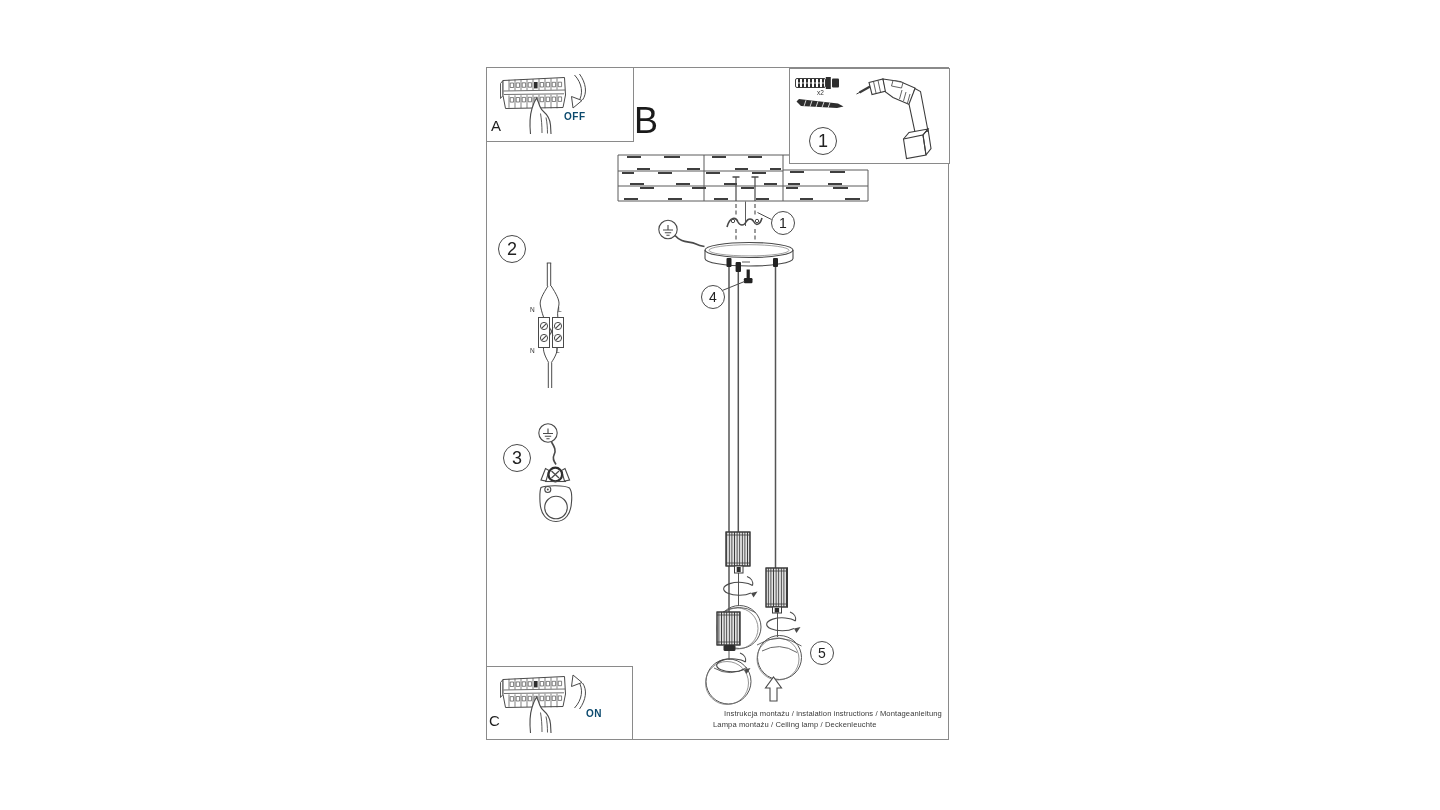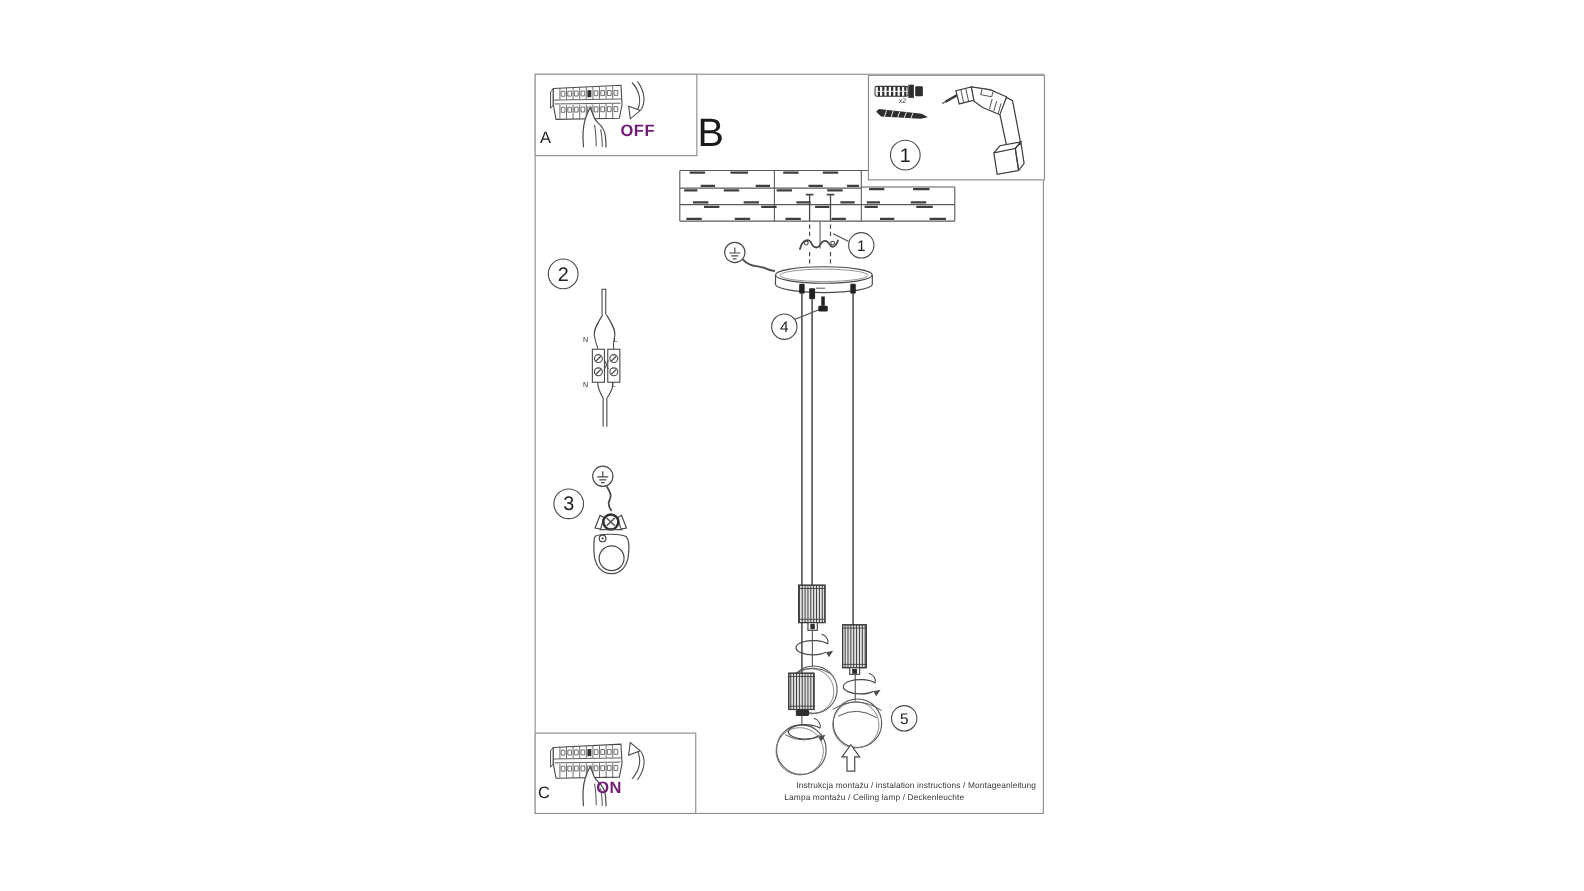--- a/index.html
+++ b/index.html
@@ -7,21 +7,21 @@
          font-family:"Liberation Sans", sans-serif;color:#1f1f1f;}
   .frame{position:absolute;border:1px solid #8a8a8a;background:transparent;}
   #main-frame{left:486px;top:67px;width:461px;height:671px;}
   #box-a{left:486px;top:67px;width:146px;height:73px;background:#fff;}
   #box-kit{left:789px;top:68px;width:159px;height:94px;background:#fff;}
   #box-c{left:486px;top:666px;width:145px;height:72px;background:#fff;}
   svg{position:absolute;left:0;top:0;}
   .txt{position:absolute;white-space:nowrap;}
   .letter{font-size:15px;color:#1f1f1f;}
   #letter-b{font-size:36px;color:#1a1a1a;letter-spacing:0px;}
-  .state{font-size:15px;font-weight:600;letter-spacing:0.5px;color:#701a75;}
+  .state{font-size:10px;font-weight:600;letter-spacing:0.5px;color:#0c4a6e;}
   .circled{position:absolute;border:1.3px solid #4a4a4a;border-radius:50%;background:#fff;
            display:flex;align-items:center;justify-content:center;color:#222;}
   .circled.big{width:26px;height:26px;font-size:18px;}
   .circled.small{width:22px;height:22px;font-size:14px;}
   .wire-label{font-size:6.5px;color:#333;}
   #x2-label{font-size:6.5px;color:#333;}
   .footer-line{font-size:7.6px;color:#3a3a3a;letter-spacing:0.1px;}
 </style>
 </head>
 <body>
@@ -225,21 +225,21 @@
       <polygon points="909,104 915,88.5 920.5,91.5 928,131 915.5,134.5" fill="#fff"></polygon>
       <polygon points="903.5,139 909,132.5 928,129 923,135 926,155 906.5,158.5" fill="#fff"></polygon>
       <path d="M 903.5,139 L 923,135 L 926,155 M 923,135 L 928,129 L 931,148.5 L 926,155"></path>
       <path d="M 903.5,139 L 906.5,158.5" stroke-width="0"></path>
     </g>
   </svg>
 
   <div class="txt letter" style="left:491px;top:117px;">A</div>
   <div class="txt state" style="left:564px;top:111px;">OFF</div>
   <div class="txt letter" style="left:489px;top:712px;">C</div>
-  <div class="txt state" style="left:542px;top:708px;">ON</div>
+  <div class="txt state" style="left:586px;top:708px;">ON</div>
   <div class="txt" id="letter-b" style="left:634px;top:100px;">B</div>
   <div class="txt" id="x2-label" style="left:817px;top:89px;">x2</div>
 
   <div class="circled big" style="left:809px;top:127px;">1</div>
   <div class="circled small" style="left:771px;top:211px;">1</div>
   <div class="circled big" style="left:498px;top:235px;">2</div>
   <div class="circled big" style="left:503px;top:444px;">3</div>
   <div class="circled small" style="left:701px;top:285px;">4</div>
   <div class="circled small" style="left:810px;top:641px;">5</div>
 

